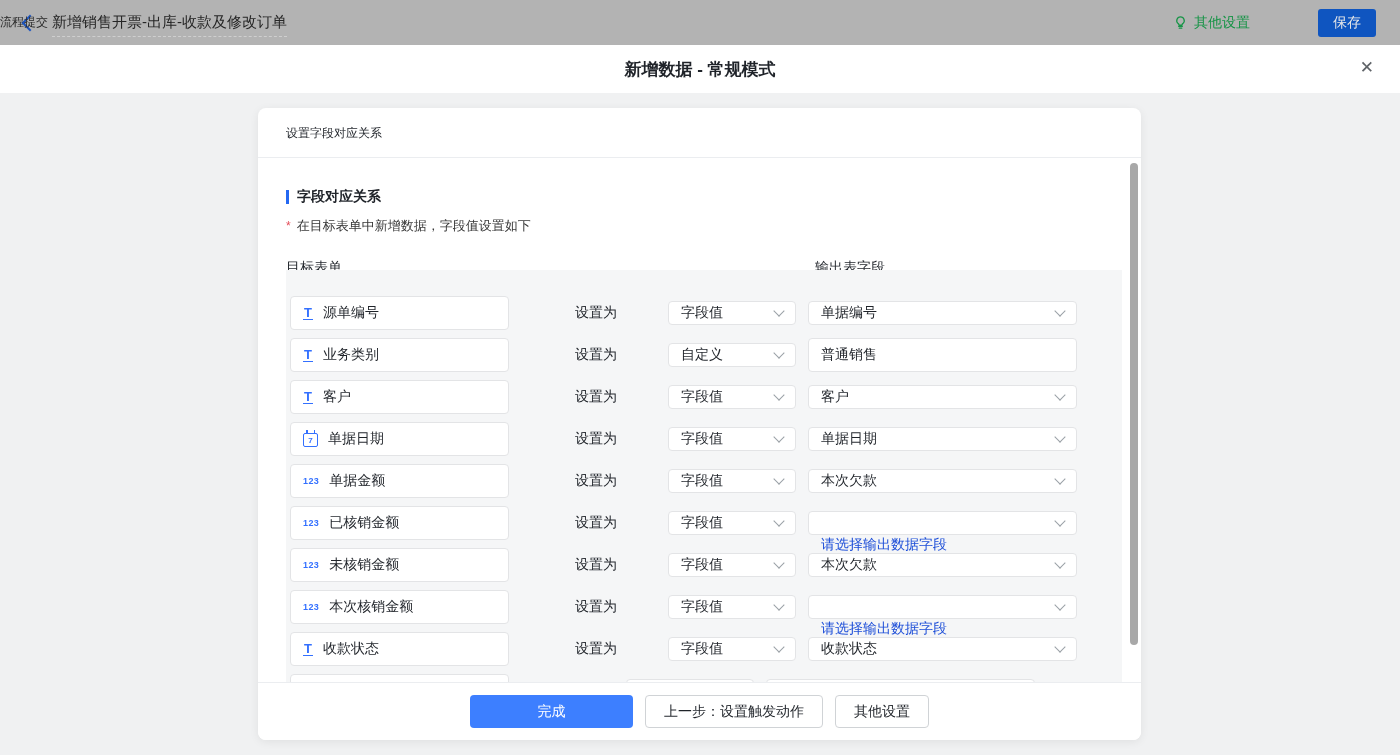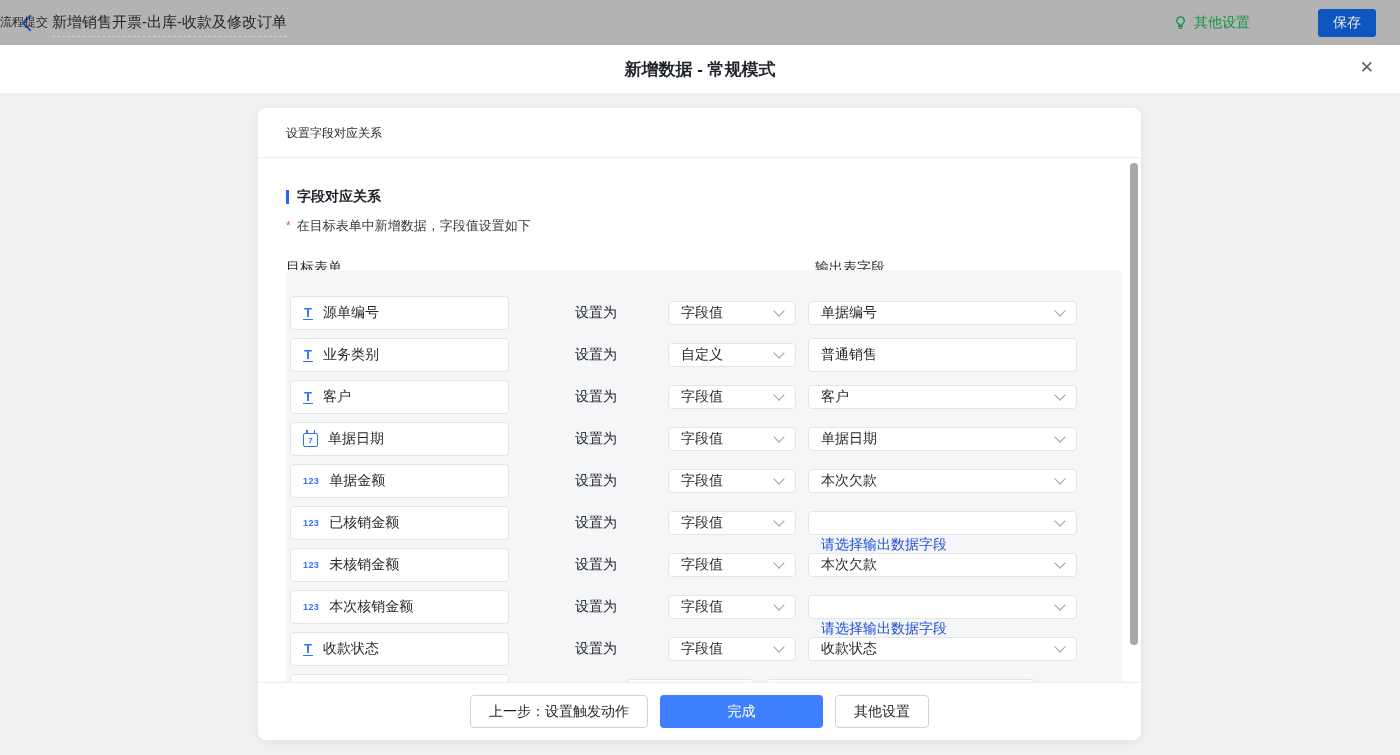--- a/index.html
+++ b/index.html
@@ -251,18 +251,18 @@
           </div>
           <div class="sel sel-out">
             <span></span>
           </div>
         </div>
       </div>
 
     <span class="scroll-thumb"></span>
 
     <div class="card-footer">
+      <button class="btn btn-primary">完成</button>
       <button class="btn btn-ghost">上一步：设置触发动作</button>
-      <button class="btn btn-primary">完成</button>
       <button class="btn btn-ghost">其他设置</button>
     </div>
   </div>
 </div>
 
 </body></html>

